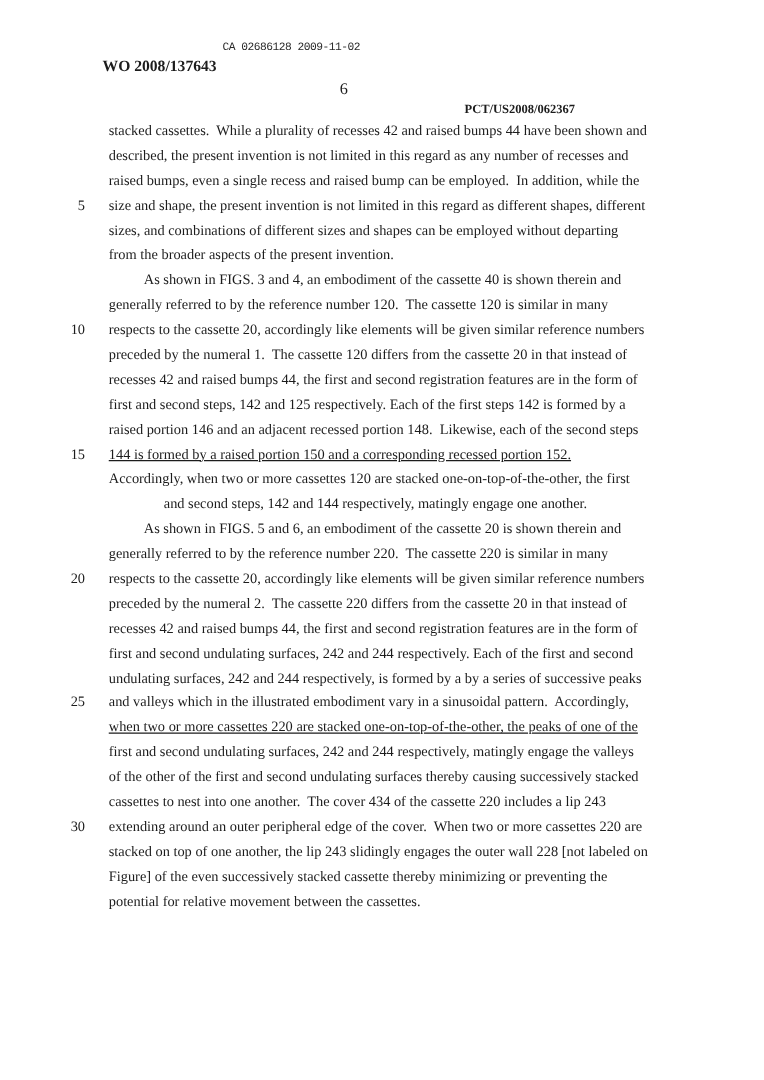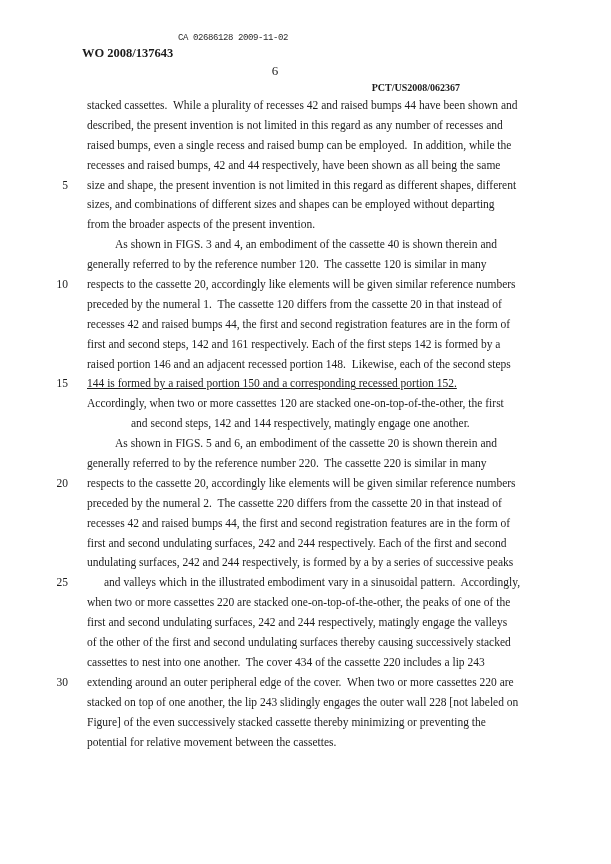--- a/index.html
+++ b/index.html
@@ -97,24 +97,20 @@
     </div>
       <div class="line">
       <span class="num"></span>
       <span class="txt" style="transform: scaleX(1);">described, the present invention is not limited in this regard as any number of recesses and</span>
     </div>
       <div class="line">
       <span class="num"></span>
       <span class="txt" style="transform: scaleX(1);">raised bumps, even a single recess and raised bump can be employed.  In addition, while the</span>
     </div>
       <div class="line">
-      <span class="num"></span>
-      <span class="txt" style="transform: scaleX(1);">recesses and raised bumps, 42 and 44 respectively, have been shown as all being the same</span>
-    </div>
-      <div class="line">
       <span class="num">5</span>
       <span class="txt" style="transform: scaleX(1);">size and shape, the present invention is not limited in this regard as different shapes, different</span>
     </div>
       <div class="line">
       <span class="num"></span>
       <span class="txt" style="transform: scaleX(1);">sizes, and combinations of different sizes and shapes can be employed without departing</span>
     </div>
       <div class="line">
       <span class="num"></span>
       <span class="txt" style="transform: scaleX(1);">from the broader aspects of the present invention.</span>
@@ -134,21 +130,21 @@
       <div class="line">
       <span class="num"></span>
       <span class="txt" style="transform: scaleX(1);">preceded by the numeral 1.  The cassette 120 differs from the cassette 20 in that instead of</span>
     </div>
       <div class="line">
       <span class="num"></span>
       <span class="txt" style="transform: scaleX(1);">recesses 42 and raised bumps 44, the first and second registration features are in the form of</span>
     </div>
       <div class="line">
       <span class="num"></span>
-      <span class="txt" style="transform: scaleX(1);">first and second steps, 142 and 161 respectively. Each of the first steps 142 is formed by a</span>
+      <span class="txt" style="transform: scaleX(1);">first and second steps, 142 and 125 respectively. Each of the first steps 142 is formed by a</span>
     </div>
       <div class="line">
       <span class="num"></span>
       <span class="txt" style="transform: scaleX(1);">raised portion 146 and an adjacent recessed portion 148.  Likewise, each of the second steps</span>
     </div>
       <div class="line">
       <span class="num">15</span>
       <span class="txt" style="transform: scaleX(1); text-decoration: underline;">144 is formed by a raised portion 150 and a corresponding recessed portion 152.</span>
     </div>
       <div class="line">
@@ -182,25 +178,25 @@
       <div class="line">
       <span class="num"></span>
       <span class="txt" style="transform: scaleX(1);">first and second undulating surfaces, 242 and 244 respectively. Each of the first and second</span>
     </div>
       <div class="line">
       <span class="num"></span>
       <span class="txt" style="transform: scaleX(1);">undulating surfaces, 242 and 244 respectively, is formed by a by a series of successive peaks</span>
     </div>
       <div class="line">
       <span class="num">25</span>
-      <span class="txt" style="transform: scaleX(1); margin-left: 17px;">and valleys which in the illustrated embodiment vary in a sinusoidal pattern.  Accordingly,</span>
-    </div>
-      <div class="line">
-      <span class="num"></span>
-      <span class="txt" style="transform: scaleX(1);">when two or more cassettes 220 are stacked one-on-top-of-the-other, the peaks of one of the</span>
+      <span class="txt" style="transform: scaleX(1);">and valleys which in the illustrated embodiment vary in a sinusoidal pattern.  Accordingly,</span>
+    </div>
+      <div class="line">
+      <span class="num"></span>
+      <span class="txt" style="transform: scaleX(1); text-decoration: underline;">when two or more cassettes 220 are stacked one-on-top-of-the-other, the peaks of one of the</span>
     </div>
       <div class="line">
       <span class="num"></span>
       <span class="txt" style="transform: scaleX(1);">first and second undulating surfaces, 242 and 244 respectively, matingly engage the valleys</span>
     </div>
       <div class="line">
       <span class="num"></span>
       <span class="txt" style="transform: scaleX(1);">of the other of the first and second undulating surfaces thereby causing successively stacked</span>
     </div>
       <div class="line">

